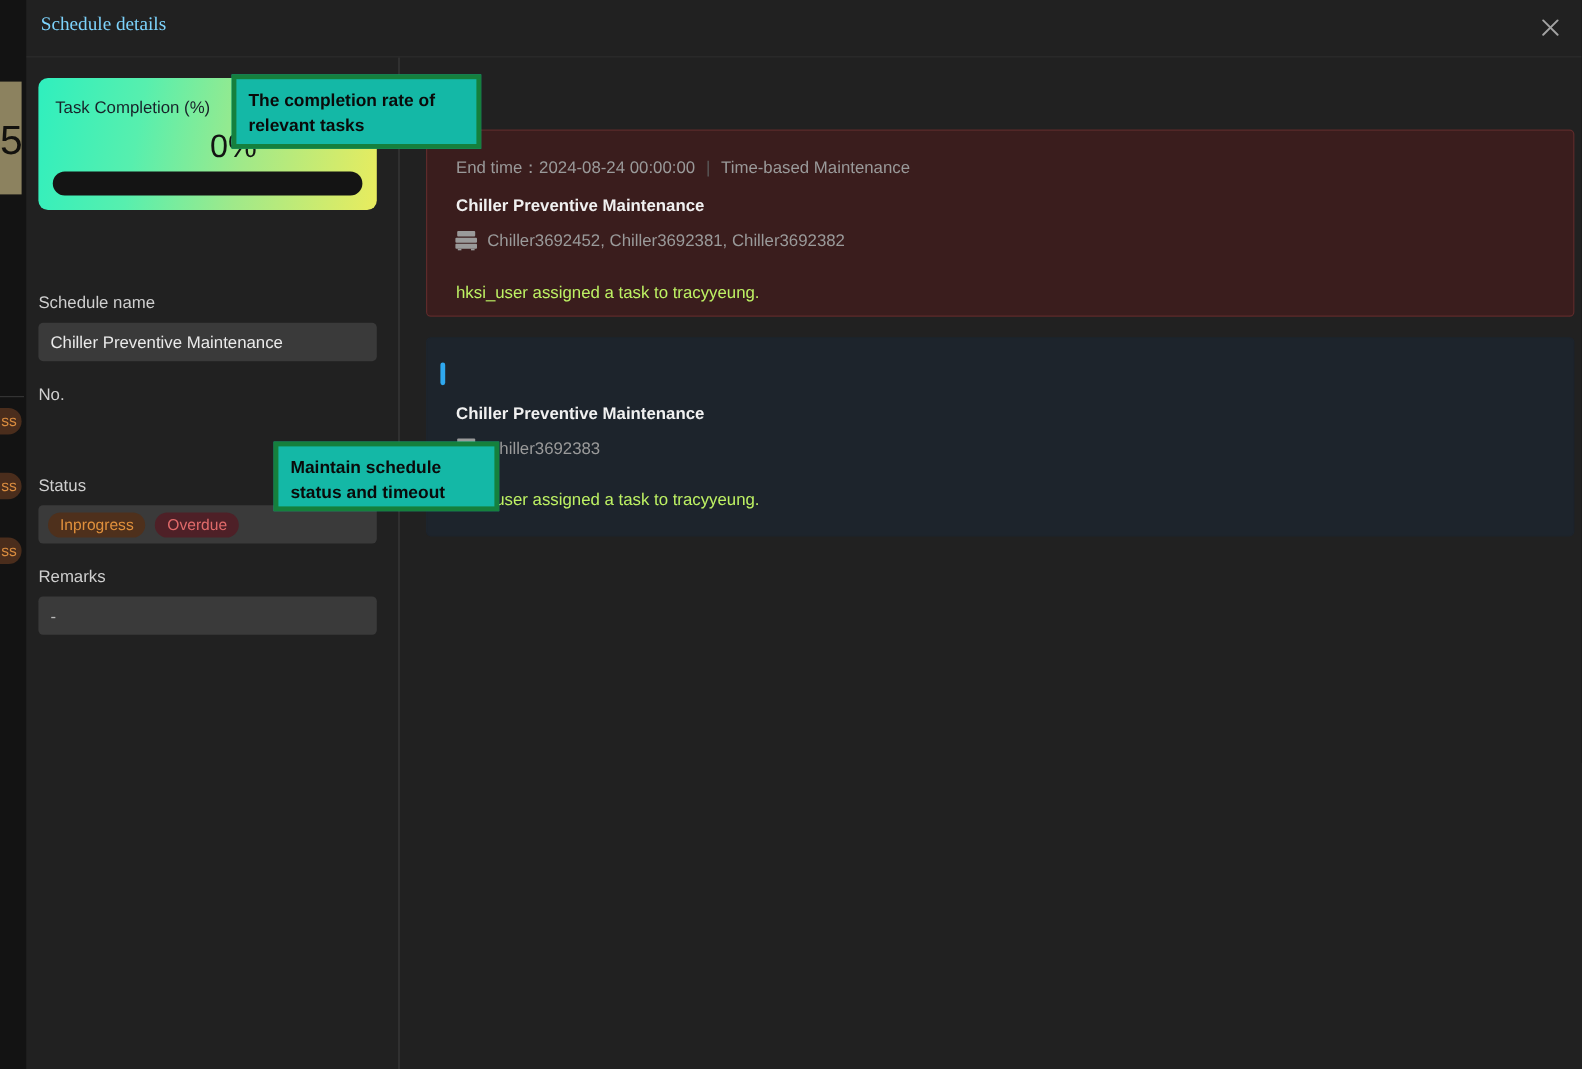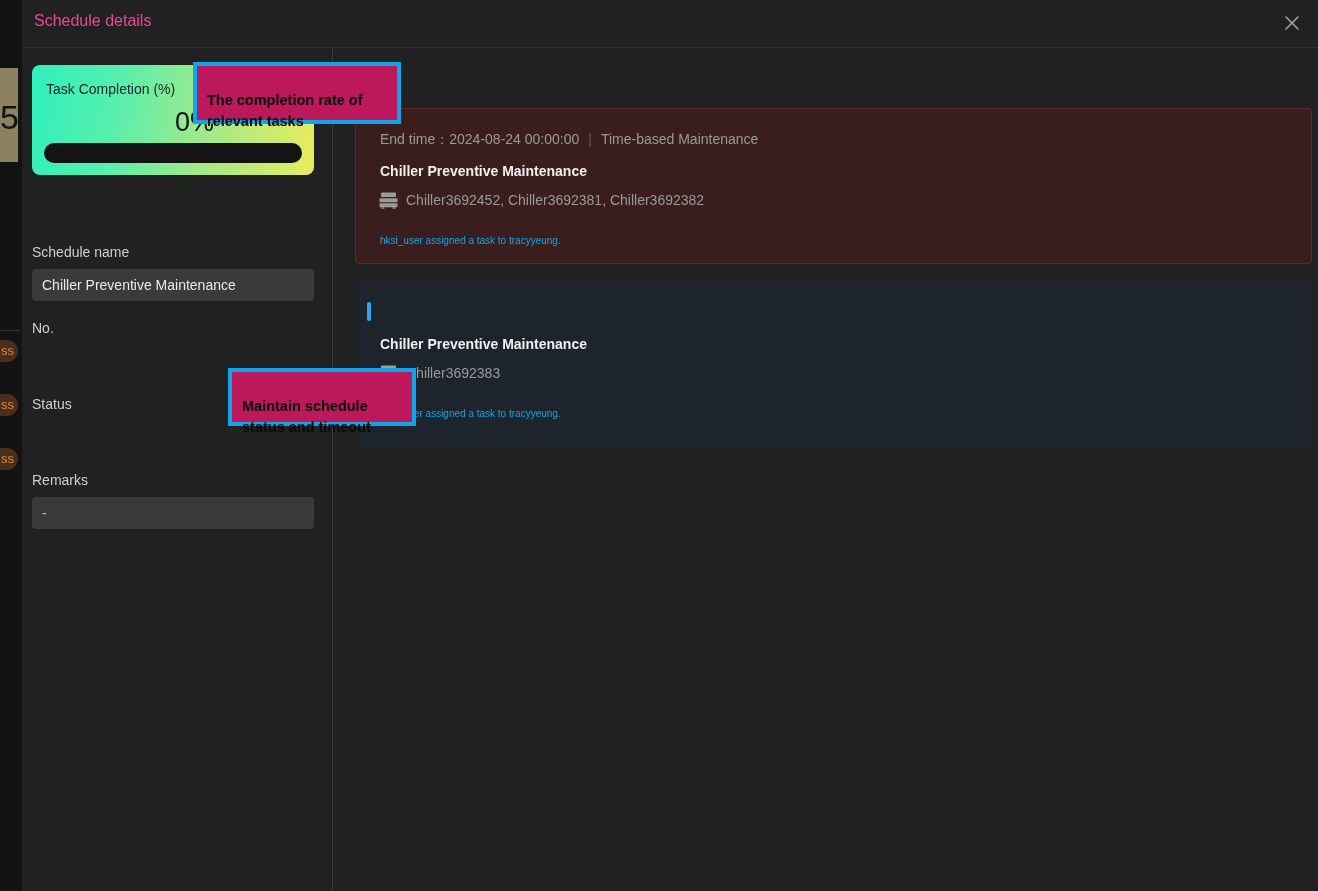--- a/index.html
+++ b/index.html
@@ -75,21 +75,22 @@
   #modal-header {
     position: relative;
     height: 47px;
     border-bottom: 1px solid #2f2f2f;
     background: #212121;
   }
   #modal-title {
     position: absolute;
     left: 12px; top: 12px;
     font-size: 16px;
-    color: #ec4899;
+    color: #7dd3fc;
+    font-family: Liberation Serif, serif;
   }
   #close-btn {
     position: absolute;
     right: 14px; top: 11px;
     width: 24px; height: 24px;
     cursor: pointer;
     opacity: .75;
   }
   #close-btn svg { display: block; }
 
@@ -261,34 +262,34 @@
     color: #9a9a9a;
   }
   .device-icon {
     position: absolute;
     left: 23px; top: 83px;
     width: 19px; height: 17px;
   }
   .card-note {
     position: absolute;
     left: 24px; top: 126px;
-    font-size: 10px;
-    color: #0ea5e9;
+    font-size: 14px;
+    color: #bef264;
   }
 
   
   .callout {
     position: absolute;
-    background: #be185d;
-    border: 4px solid #0ea5e9;
+    background: #14b8a6;
+    border: 4px solid #15803d;
     color: #0a0a0a;
     font-weight: bold;
     font-size: 14.5px;
     line-height: 1.45;
-    padding: 24px 10px;
+    padding: 8px 10px;
     box-sizing: border-box;
     z-index: 40;
   }
   #callout-completion { left: 193px; top: 62px; width: 208px; height: 62px; }
   #callout-status     { left: 228px; top: 368px; width: 188px; height: 58px; }
 </style>
 </head>
 <body>
 
 <div id="bg-strip"></div>
@@ -324,20 +325,24 @@
           <div id="completion-bar-fill" style="width: 0%;"></div>
         </div>
       </div>
 
       <div class="field-label" id="lbl-schedule-name">Schedule name</div>
       <div class="field-box" id="val-schedule-name">Chiller Preventive Maintenance</div>
 
       <div class="field-label" id="lbl-no">No.</div>
 
       <div class="field-label" id="lbl-status">Status</div>
+      <div id="status-box">
+        <span class="status-pill pill-inprogress">Inprogress</span>
+        <span class="status-pill pill-overdue">Overdue</span>
+      </div>
 
       <div class="field-label" id="lbl-remarks">Remarks</div>
       <div class="field-box" id="val-remarks">-</div>
     </div>
 
     <div id="right-pane">
 
       <div class="task-card card-overdue" id="task-card-0">
         <div class="card-meta">
           <span>End time：</span><span class="meta-time">2024-08-24 00:00:00</span><span class="sep">|</span><span class="meta-type">Time-based Maintenance</span>

